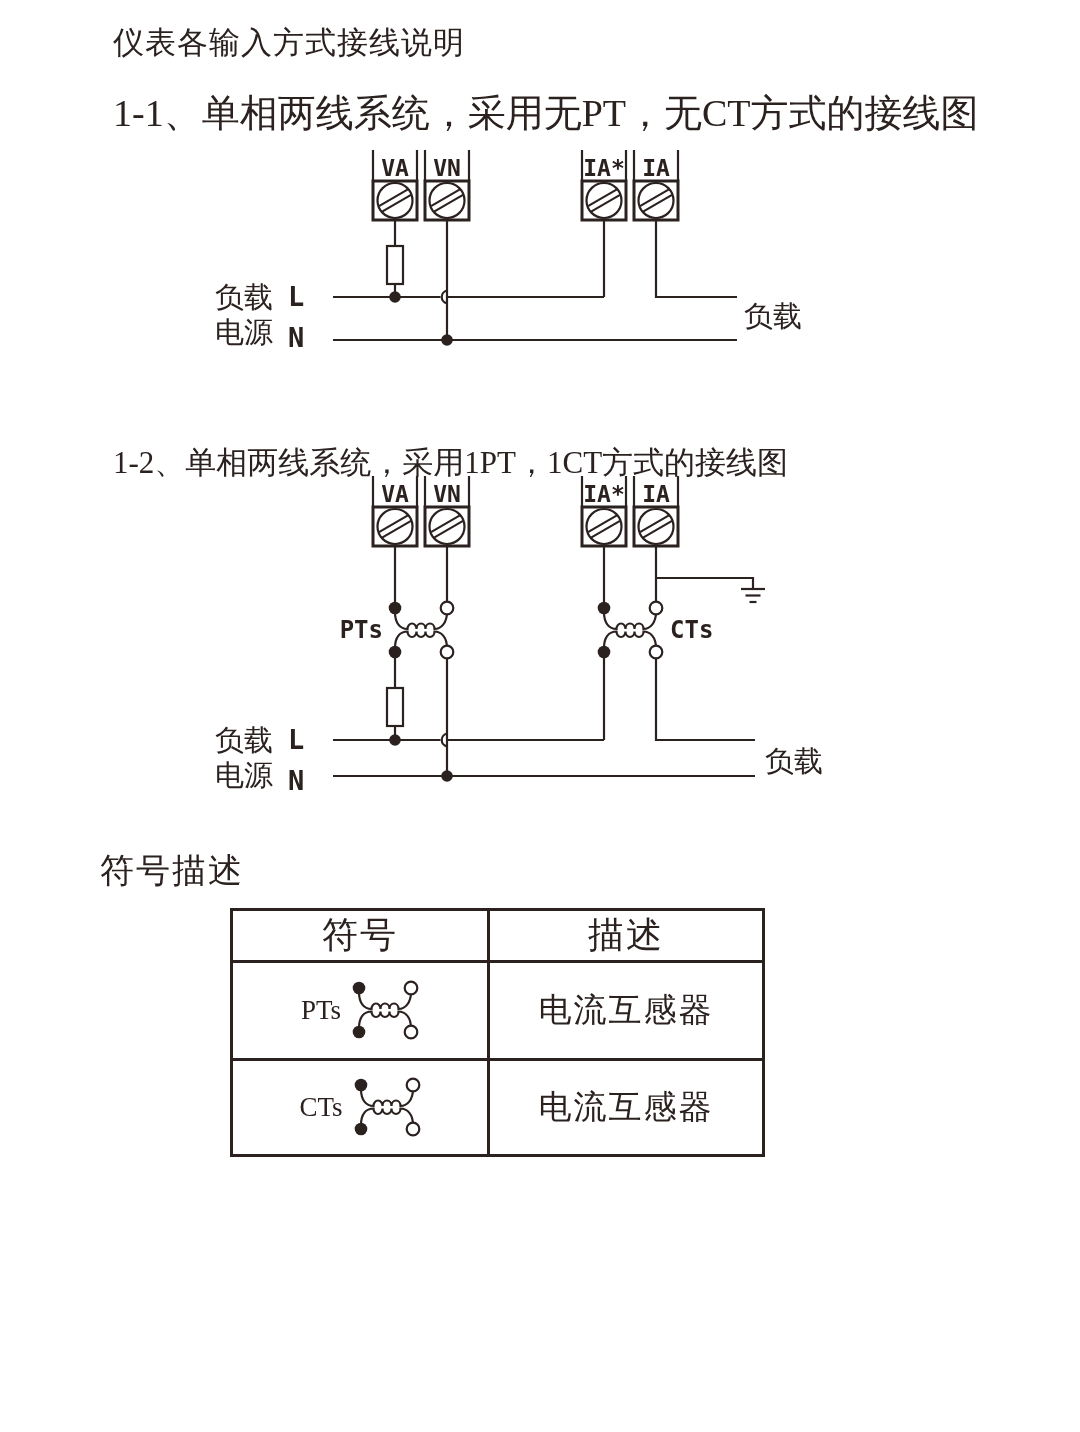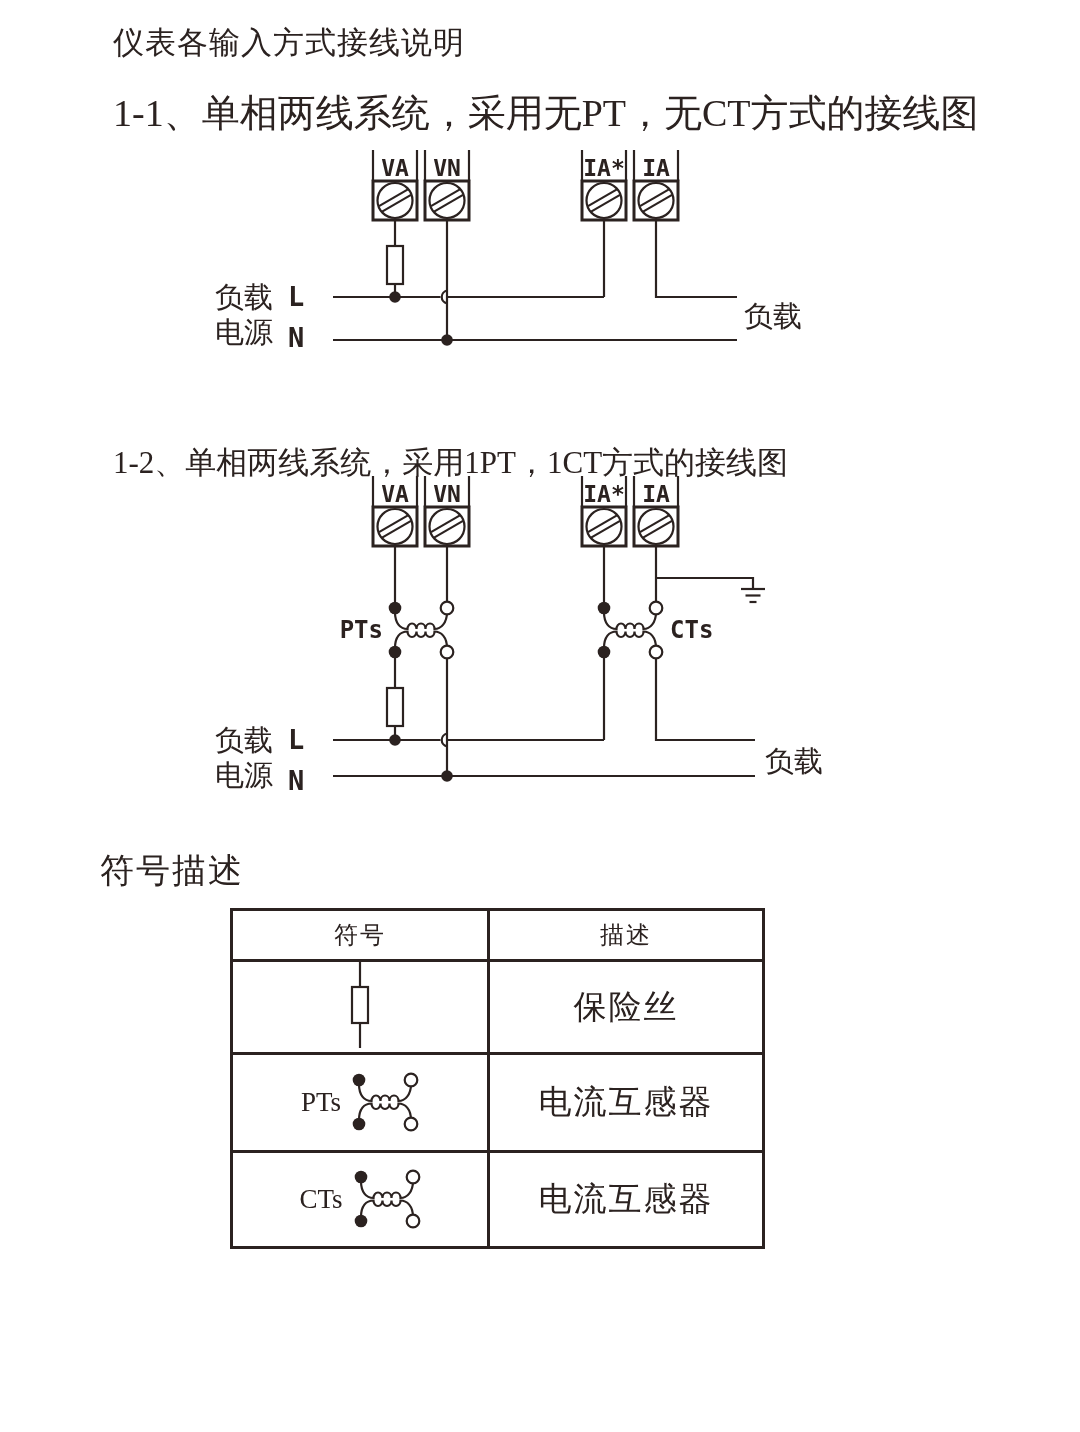--- a/index.html
+++ b/index.html
@@ -20,21 +20,21 @@
   .jdot{fill:#2b2220;stroke:none;}
   .tlabel{font:bold 23px "DejaVu Sans Mono","Liberation Mono",monospace;text-anchor:middle;fill:#2b2220;}
   .lnl{font:bold 27px "DejaVu Sans Mono","Liberation Mono",monospace;fill:#2b2220;}
   .dlab{font:bold 24px "DejaVu Sans Mono","Liberation Mono",monospace;fill:#2b2220;}
   .cjk{font:29px "Liberation Serif","DejaVu Serif",serif;fill:#2b2220;}
 
   
   .symtable{position:absolute;left:230px;top:908px;width:532px;border-collapse:collapse;table-layout:fixed;}
   .symtable th,.symtable td{border:3px solid #2b2220;text-align:center;vertical-align:middle;padding:0;}
   .symtable{border:3px solid #2b2220;}
-  .symtable th{font-size:24px;font-weight:normal;height:48px;letter-spacing:2px;}
+  .symtable th{font-size:36px;font-weight:normal;height:48px;letter-spacing:2px;}
   .symtable td.desc{font-size:33px;letter-spacing:2px;}
   .symwrap{display:flex;align-items:center;justify-content:center;gap:10px;}
   .serlab{font:27px "Liberation Serif","DejaVu Serif",serif;color:#2b2220;}
   .r1{height:92px;} .r2{height:92px;} .r3{height:98px;} .r4{height:96px;}
 </style>
 </head>
 <body>
 
 <div class="page">
 
@@ -153,30 +153,20 @@
   <table class="symtable">
     <colgroup>
         <col style="width:257px">
         <col style="width:275px">
       </colgroup>
     <tbody>
         <tr>
       <th>符号</th>
       <th>描述</th>
     </tr>
-    <tr class="r1">
-      <td>
-        <svg width="40" height="86" viewBox="-20 0 40 86">
-          <path class="w" d="M0,0 V25"></path>
-          <rect class="w" x="-8" y="25" width="16" height="36" fill="#fff"></rect>
-          <path class="w" d="M0,61 V86"></path>
-        </svg>
-      </td>
-      <td class="desc">保险丝</td>
-    </tr>
     <tr class="r3">
       <td>
         <div class="symwrap">
           <span class="serlab">PTs</span>
           <svg width="68" height="62" viewBox="-8 -8 68 62">
             <use href="#xfmr"></use>
           </svg>
         </div>
       </td>
       <td class="desc">电流互感器</td>

